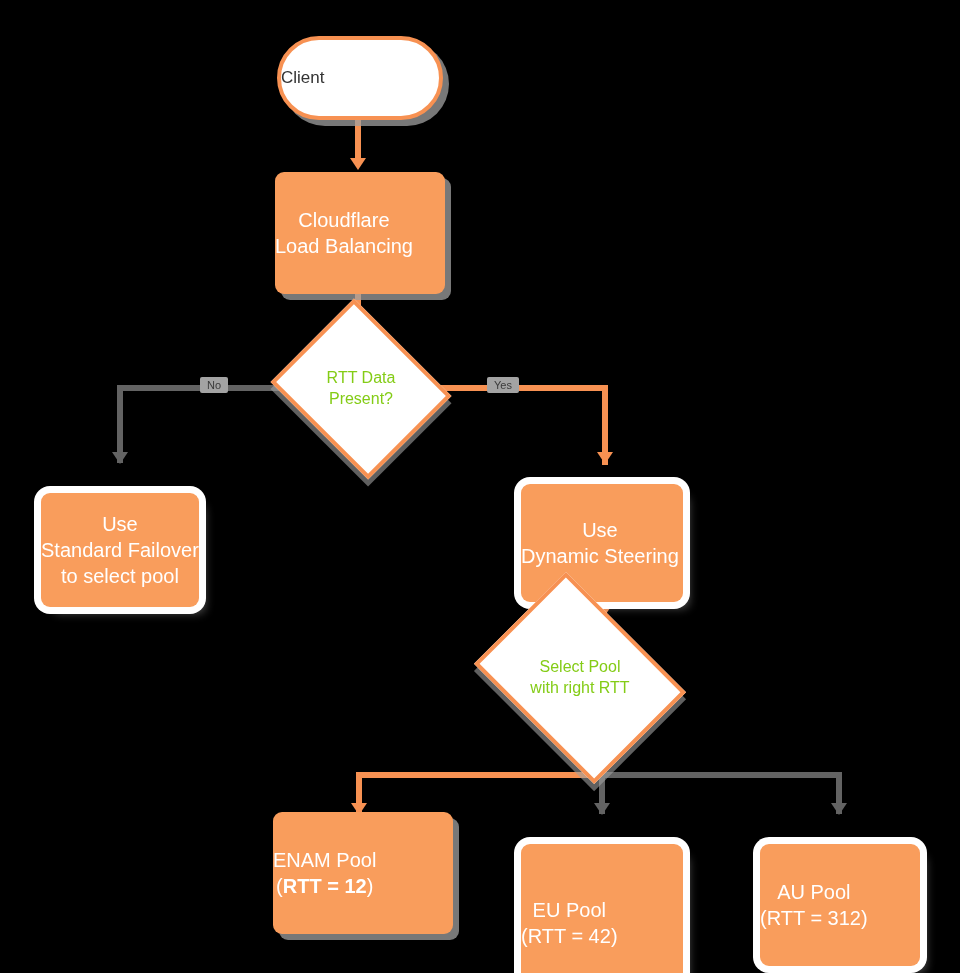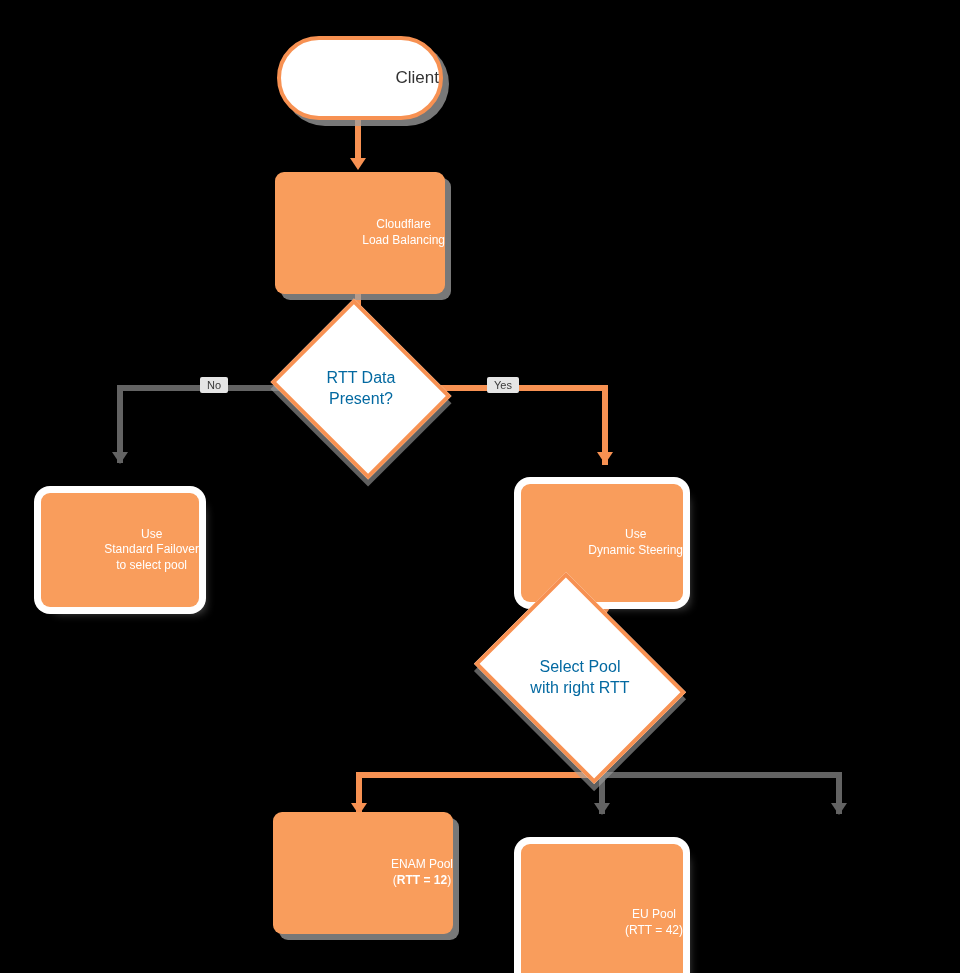--- a/index.html
+++ b/index.html
@@ -16,51 +16,50 @@
     width: 960px;
     height: 973px;
     background: #000000;
     overflow: hidden;
   }
   .node {
     position: absolute;
     box-sizing: border-box;
     display: flex;
     align-items: center;
-    justify-content: flex-end;
+    justify-content: flex-start;
     text-align: center;
     line-height: 1.30;
   }
   
   .n-terminal {
     background: #ffffff;
     border: 4px solid #f79152;
     border-radius: 42px;
     color: #333333;
     font-size: 17px;
     box-shadow: 6px 6px 0 0 rgba(160,160,160,0.75);
   }
   
   .n-process {
     background: #f99d5c;
     border-radius: 9px;
     color: #ffffff;
-    font-size: 12px;
+    font-size: 20px;
     box-shadow: 6px 6px 0 0 rgba(160,160,160,0.75);
-    padding-left: 24px;
   }
   .n-process.halo {
     box-shadow: 0 0 0 7px #ffffff, 9px 9px 10px -3px rgba(150,150,150,0.55);
     margin-top: 32px;
   }
   
   .n-decision {
     background: transparent;
     border: none;
-    color: #0369a1;
+    color: #84cc16;
     font-size: 16px;
   }
   .n-decision .dia {
     position: absolute;
     left: 0; top: 0;
     width: 100%; height: 100%;
     background: #ffffff;
     border: 4px solid #f79152;
     transform: rotate(45deg);
     box-sizing: border-box;
@@ -90,21 +89,21 @@
   .arrow.down {
     border-left: 8px solid transparent;
     border-right: 8px solid transparent;
     border-top: 12px solid #636363;
   }
   .arrow.down.hot { border-top-color: #f79152; }
 
   
   .edge-label {
     position: absolute;
-    background: #e5e5e5;
+    background: #a3a3a3;
     color: #3a3a3a;
     font-size: 11px;
     padding: 2px 7px;
     border-radius: 2px;
     line-height: 1.1;
     text-align: right;
     white-space: nowrap;
   }
 </style>
 </head>
@@ -215,14 +214,20 @@
 
   
   <div class="node n-process halo" style="left:521px; top:812px; width:162px; height:158px;">
     <span>
       <span class="lbl">EU Pool</span><br>
       <span class="lbl"><span>(</span><span>RTT = 42</span><span>)</span></span>
     </span>
   </div>
 
   
+  <div class="node n-process halo" style="left:760px; top:812px; width:160px; height:122px;">
+    <span>
+      <span class="lbl">AU Pool</span><br>
+      <span class="lbl"><span>(</span><span>RTT = 312</span><span>)</span></span>
+    </span>
+  </div>
 
 </div>
 
 </body></html>

